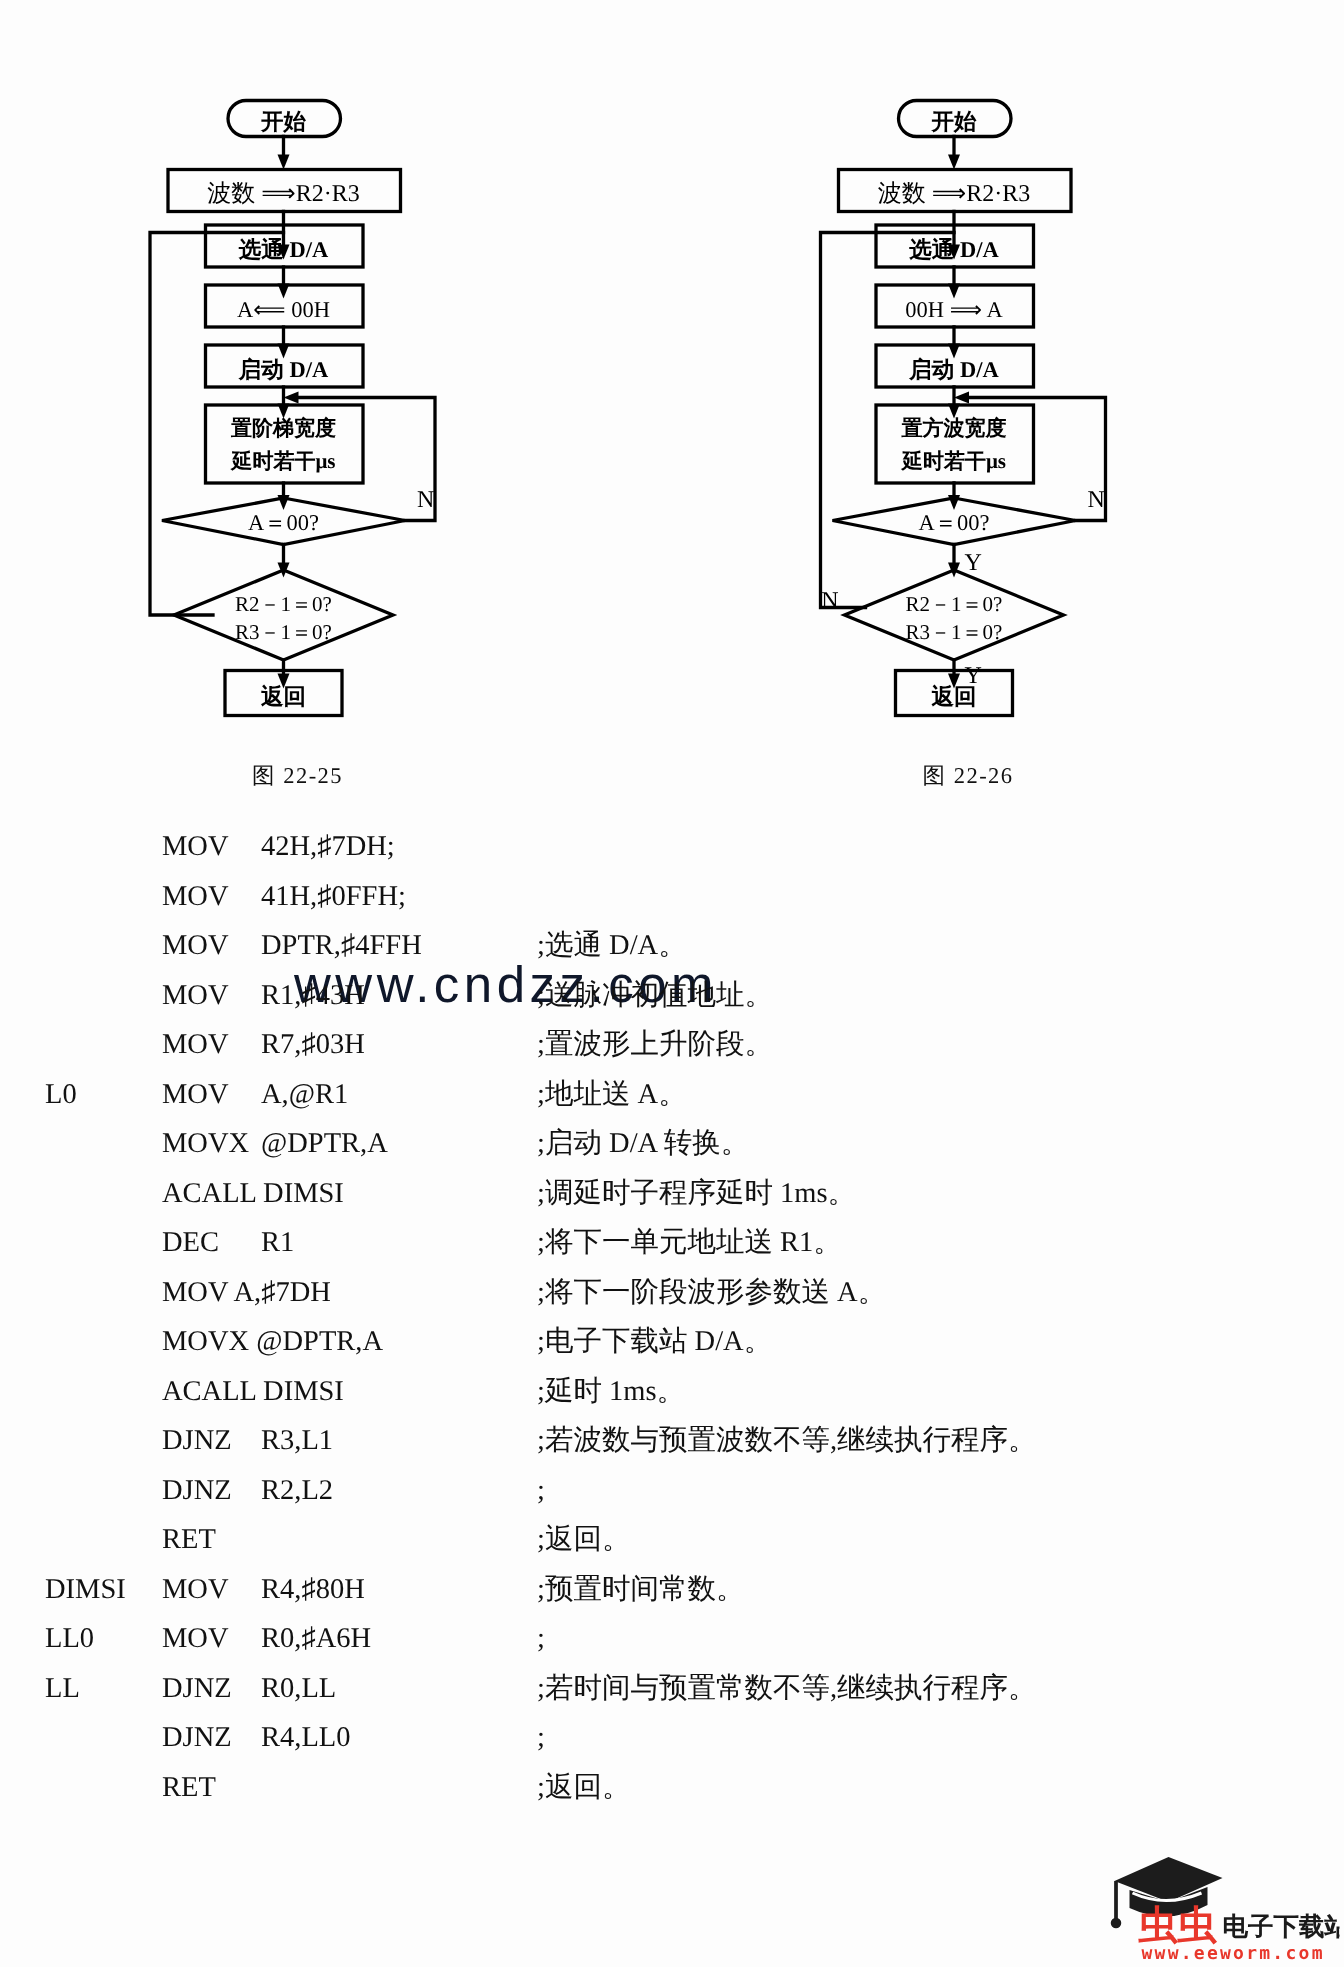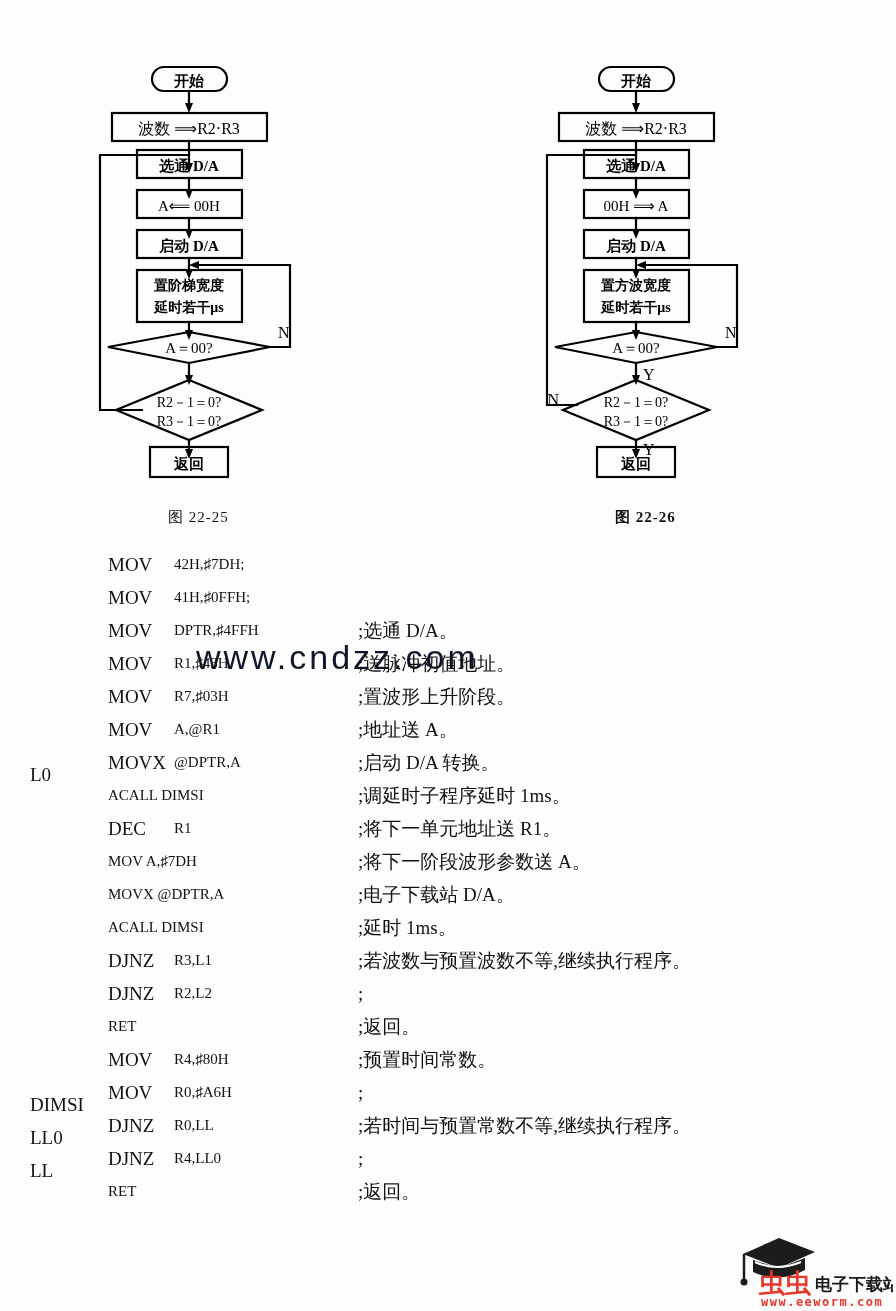--- a/index.html
+++ b/index.html
@@ -37,31 +37,30 @@
   .code-row{
     position:relative;
     height:33px;
     line-height:33px;
     white-space:nowrap;
   }
   .lbl{
     position:absolute;left:30px;
     font-family:"Liberation Serif", serif;
     font-size:19px;
-    margin-top:45px;
   }
   .mn{
     position:absolute;left:108px;
     font-family:"Liberation Serif", serif;
     font-size:19px;
   }
   .op{
     position:absolute;left:174px;
     font-family:"Liberation Serif", serif;
-    font-size:15px;
+    font-size:19px;
   }
   .op.wide{left:108px;}
   .cm{
     position:absolute;left:358px;
     font-family:"Liberation Serif", serif;
     font-size:19px;
     text-align:center;
   }
 
   
@@ -197,21 +196,21 @@
         <text x="99" y="352" font-size="14" font-weight="normal">R2－1＝0?</text>
         <text x="99" y="371" font-size="14" font-weight="normal">R3－1＝0?</text>
         <text x="99" y="414" font-size="15">返回</text>
         <text x="188" y="283" font-size="16" font-weight="normal" text-anchor="start">N</text>
         <text x="106" y="325" font-size="16" font-weight="normal" text-anchor="start">Y</text>
         <text x="22" y="350" font-size="16" font-weight="normal" text-anchor="end">N</text>
         <text x="106" y="400" font-size="16" font-weight="normal" text-anchor="start">Y</text>
       </g>
     </svg>
   </div>
-  <div class="cap" style="left:615px;top:508px;font-weight:bold;">图 22-26</div>
+  <div class="cap" style="left:615px;top:508px;">图 22-26</div>
 
   <div class="wm-cndzz">www.cndzz.com</div>
 
   <div class="listing" id="listing">
       <div class="code-row">
         <span class="lbl"></span>
         <span class="mn">MOV</span>
         <span class="op">42H,♯7DH;</span>
         <span class="cm"></span>
       </div>

